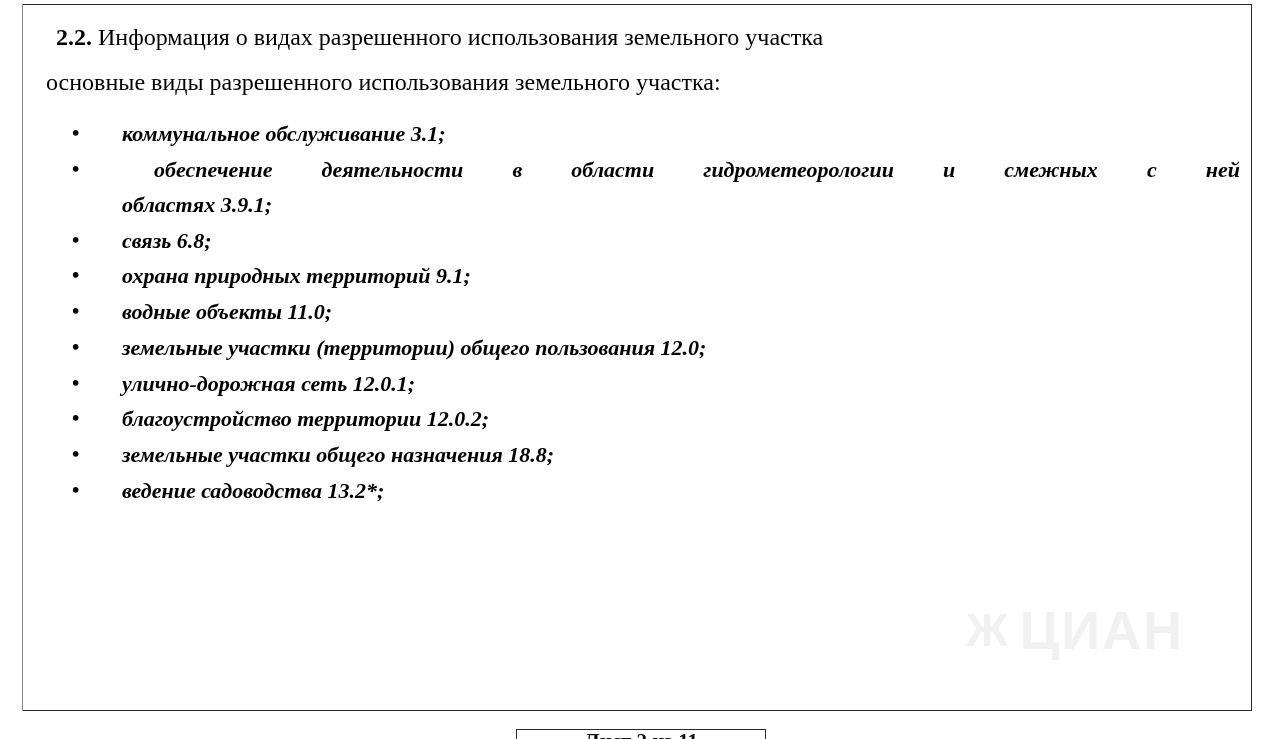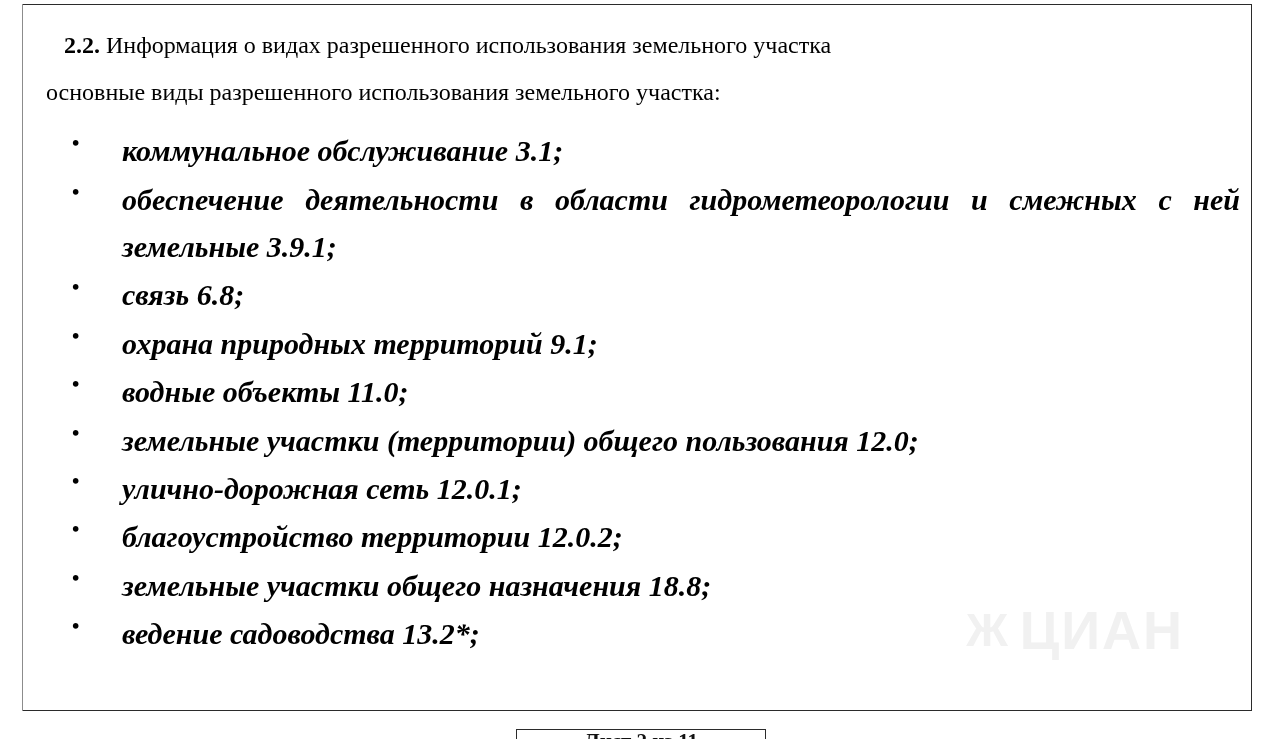--- a/index.html
+++ b/index.html
@@ -50,41 +50,41 @@
   .content {
     position: absolute;
     left: 24px;
     top: 18px;
     right: 30px;
   }
 
   .para {
     font-size: 24px;
     line-height: 1.62;
-    margin: 8px;
+    margin: 0;
     padding: 0 0 0 32px;
   }
   .para .bold {
     font-weight: bold;
   }
   .para-2 {
     font-size: 24px;
     line-height: 1.6;
     margin: 6px 0 0 0;
     padding: 0 8px 0 22px;
   }
 
   ul.uses-list {
     list-style: none;
     margin: 16px 0 0 0;
     padding: 0;
   }
   ul.uses-list li {
     position: relative;
-    font-size: 30px;
+    font-size: 22px;
     font-weight: bold;
     font-style: italic;
     line-height: 1.58;
     margin: 0 0 1px 0;
     padding: 0 10px 0 98px;
     text-align: justify;
   }
   ul.uses-list li::before {
     content: "\2022";
     position: absolute;
@@ -96,20 +96,21 @@
     line-height: 1.58;
   }
   ul.uses-list li.justified {
     text-align: justify;
     text-align-last: left;
   }
   ul.uses-list li.justified span.line1 {
     display: block;
     text-align: justify;
     text-align-last: justify;
+    margin-left: 32px;
   }
 
   
   .watermark {
     position: absolute;
     right: 96px;
     bottom: 78px;
     font-family: "Liberation Sans", sans-serif;
     font-size: 54px;
     font-weight: bold;
@@ -173,21 +174,21 @@
       <span class="bold">2.2.</span>
       <span>Информация о видах разрешенного использования земельного участка</span>
     </p>
 
     <p class="para-2">основные виды разрешенного использования земельного участка:</p>
 
     <ul class="uses-list">
       <li>коммунальное обслуживание 3.1;</li>
       <li class="justified">
         <span class="line1">обеспечение деятельности в области гидрометеорологии и смежных с ней</span>
-        <span>земельные 3.9.1;</span>
+        <span>областях 3.9.1;</span>
       </li>
       <li>связь 6.8;</li>
       <li>охрана природных территорий 9.1;</li>
       <li>водные объекты 11.0;</li>
       <li>земельные участки (территории) общего пользования 12.0;</li>
       <li>улично-дорожная сеть 12.0.1;</li>
       <li>благоустройство территории 12.0.2;</li>
       <li>земельные участки общего назначения 18.8;</li>
       <li>ведение садоводства 13.2*;</li>
     </ul>

